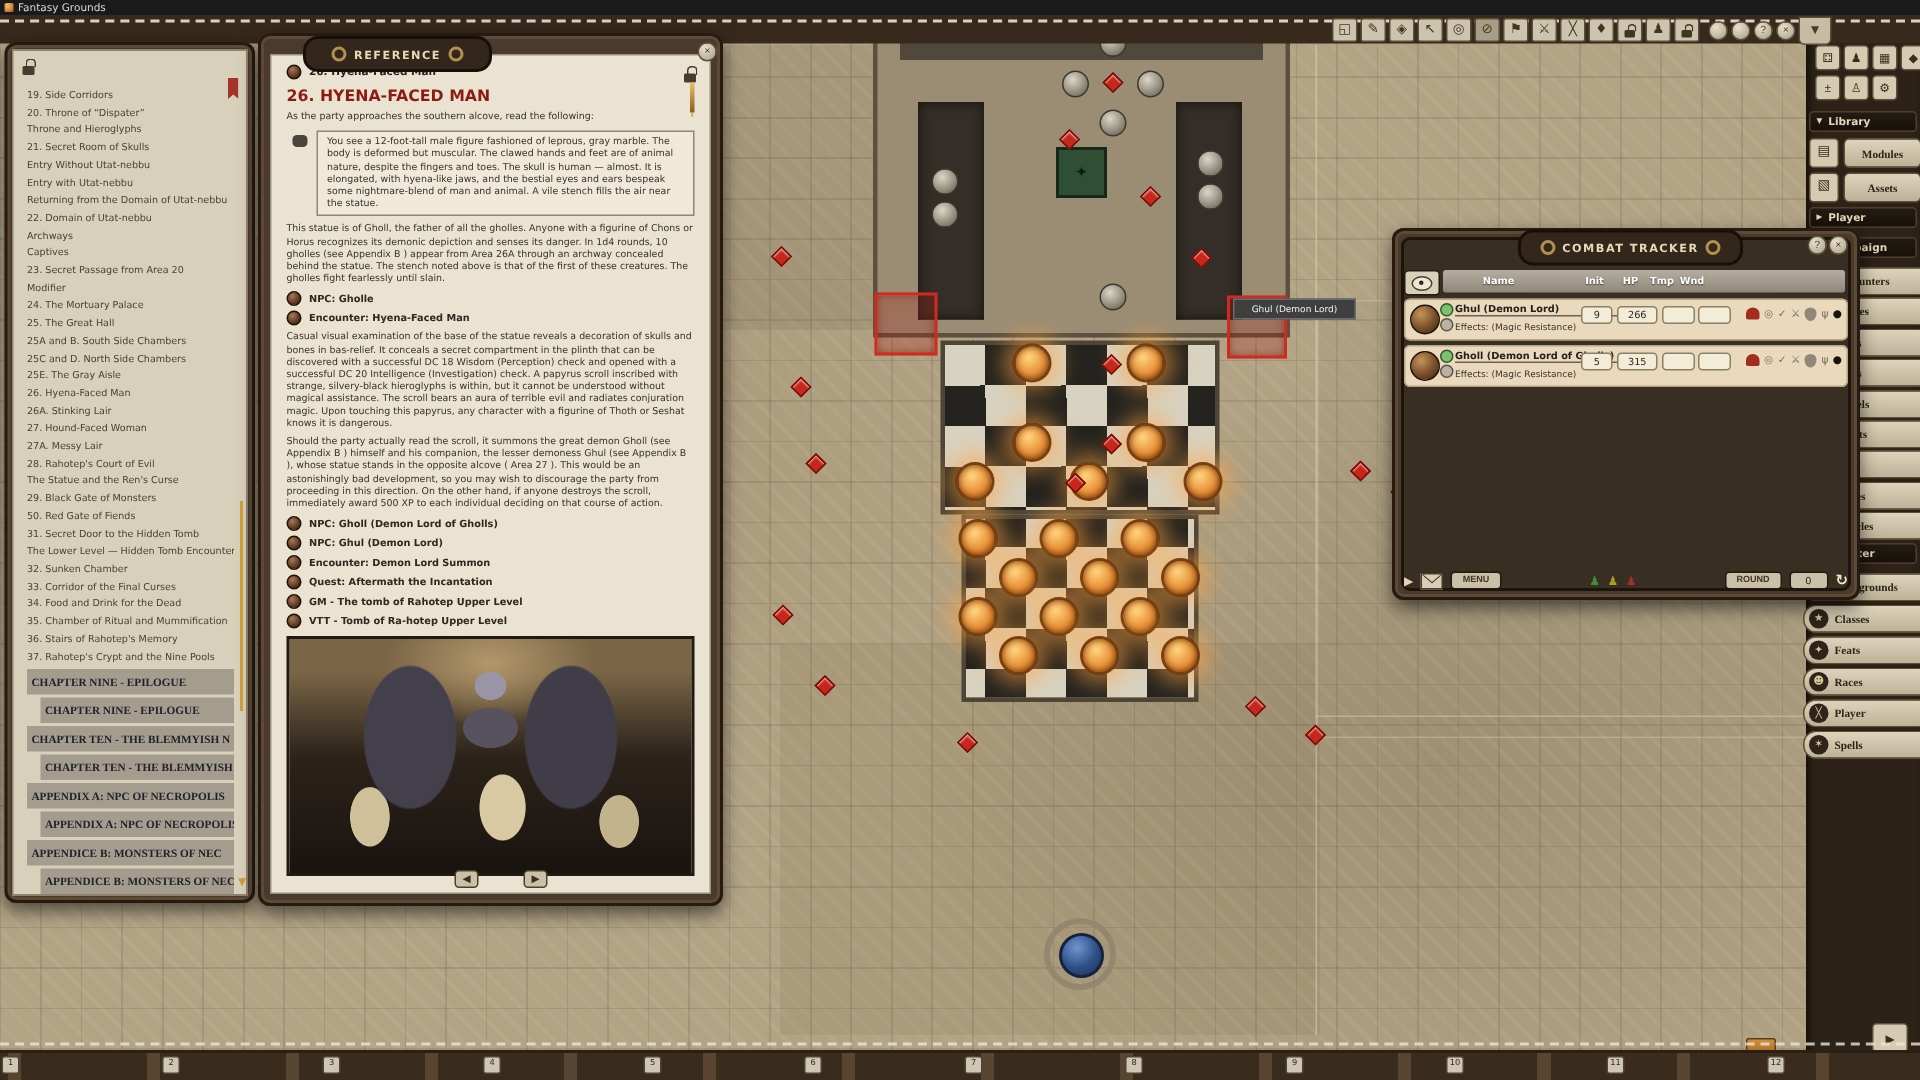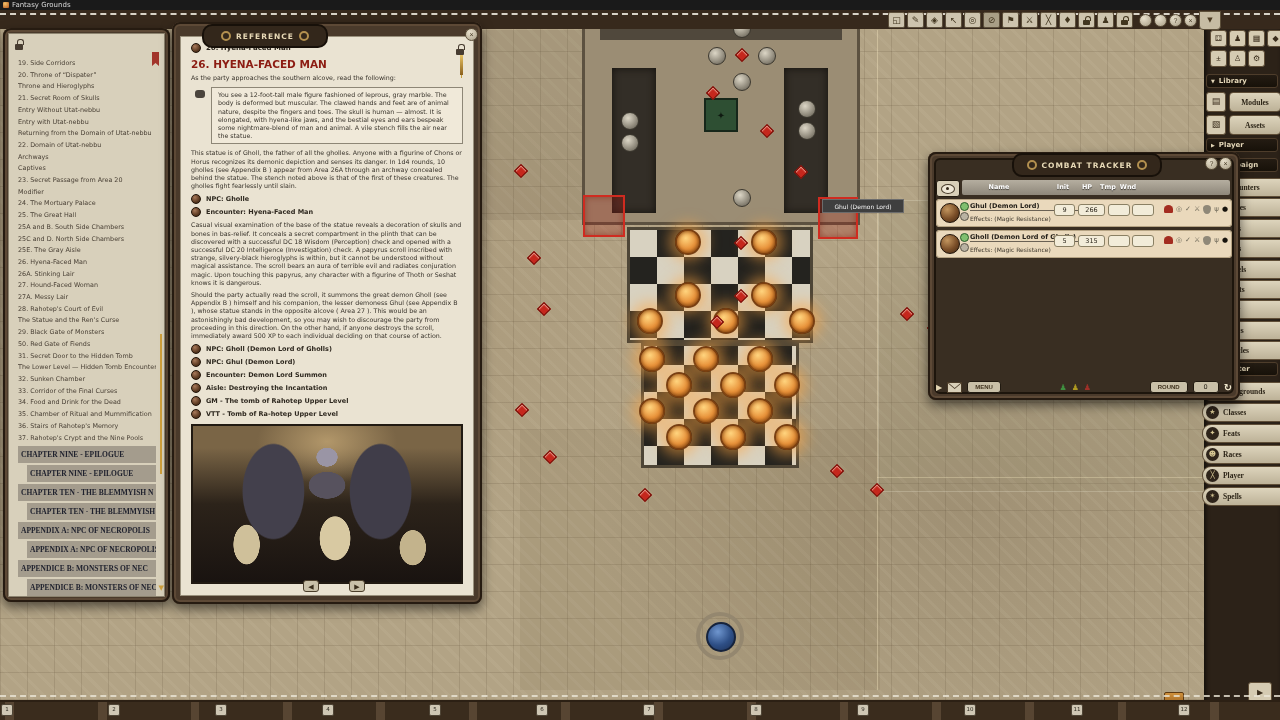--- a/index.html
+++ b/index.html
@@ -593,21 +593,21 @@
             <div class="link-row">
             <span class="sph"></span>
             <span>NPC: Ghul (Demon Lord)</span>
           </div>
             <div class="link-row">
             <span class="sph"></span>
             <span>Encounter: Demon Lord Summon</span>
           </div>
             <div class="link-row">
             <span class="sph"></span>
-            <span>Aisle: Destroying the Incantation</span>
+            <span>Quest: Aftermath the Incantation</span>
           </div>
             <div class="link-row">
             <span class="sph"></span>
             <span>GM - The tomb of Rahotep Upper Level</span>
           </div>
             <div class="link-row">
             <span class="sph"></span>
             <span>VTT - Tomb of Ra-hotep Upper Level</span>
           </div>
           </div>

